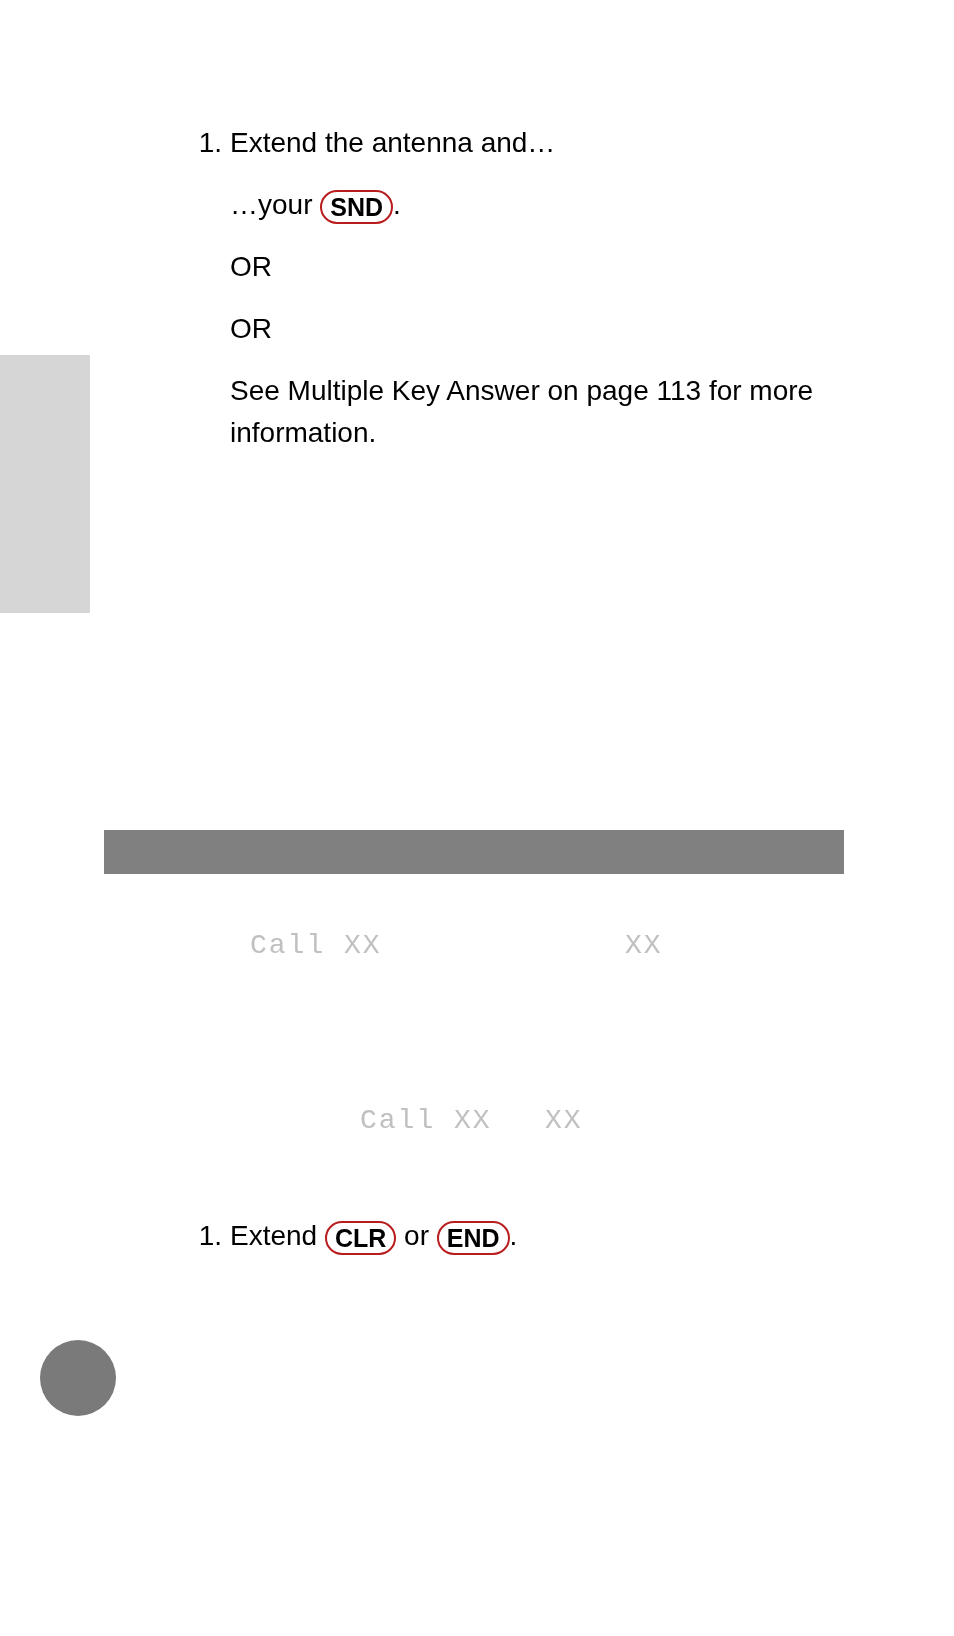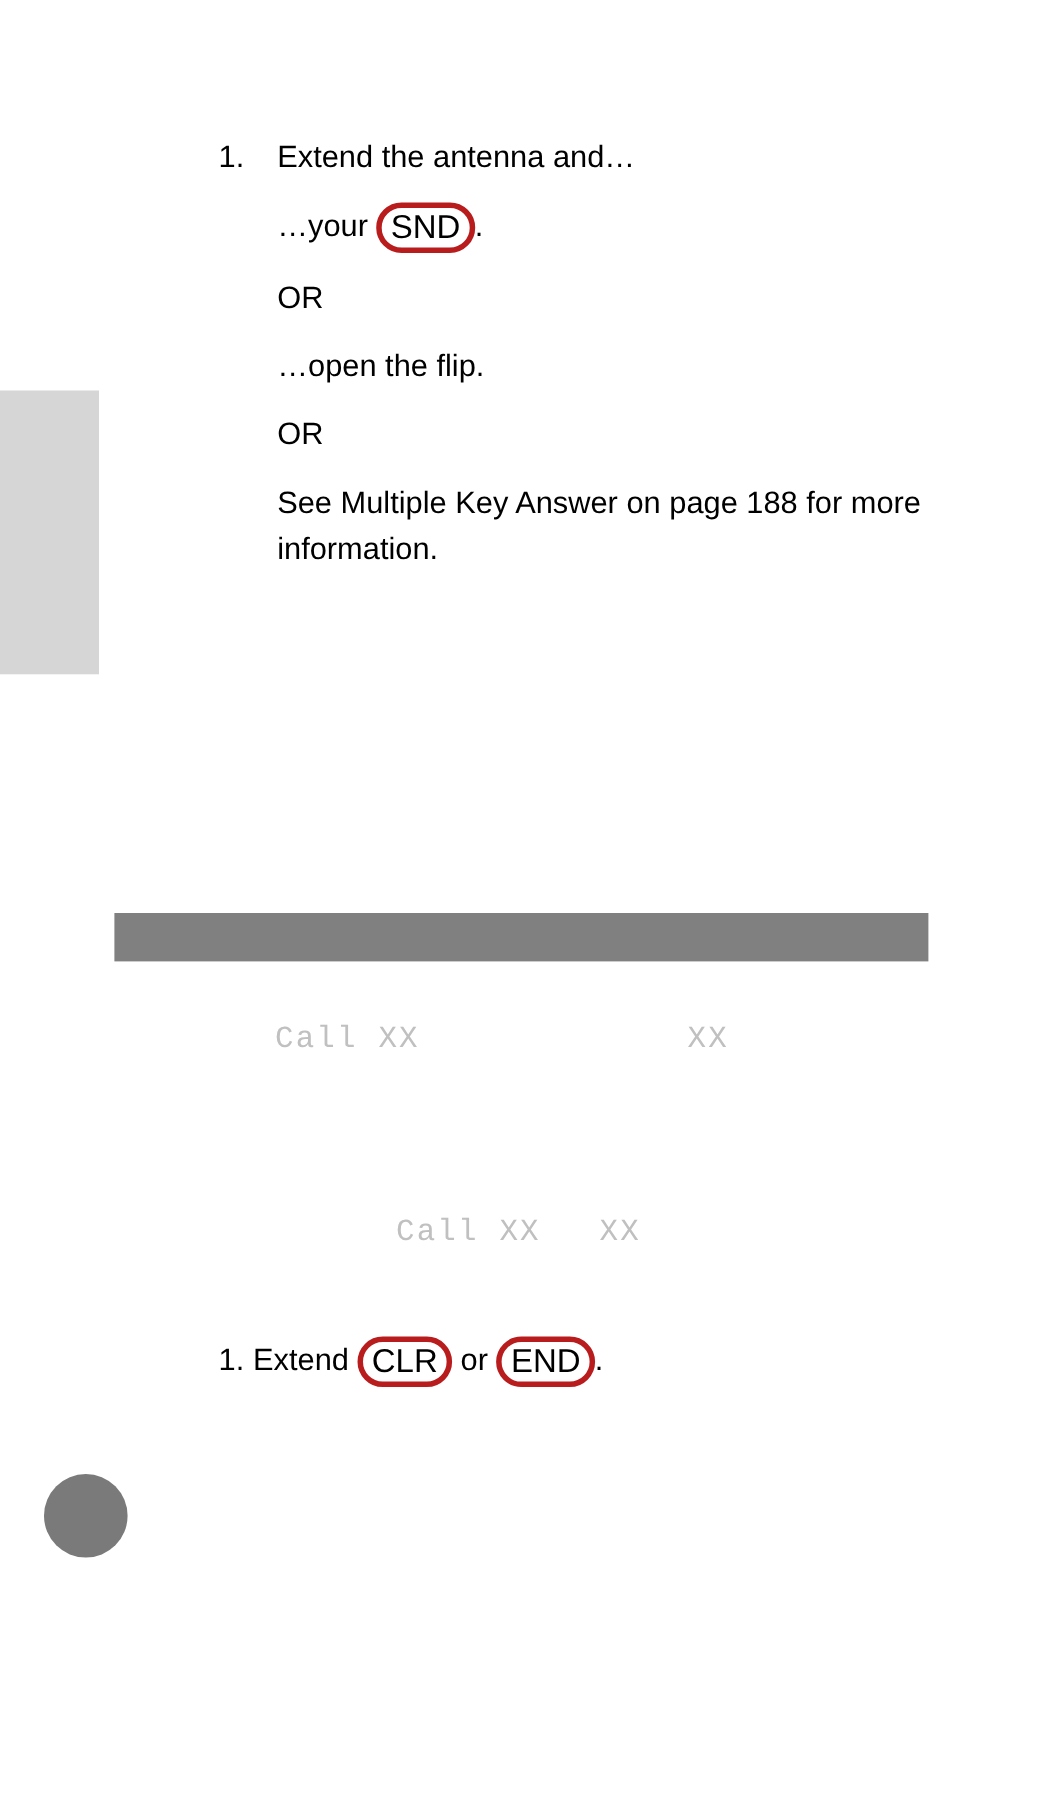--- a/index.html
+++ b/index.html
@@ -39,29 +39,28 @@
       font-size: 28px;
       line-height: 1.5;
     }
     .step-body {
       flex: 1;
       font-size: 28px;
       line-height: 1.5;
     }
     .step-line {
       margin-bottom: 20px;
-      margin-left: 22px;
     }
     .key-btn {
       display: inline-block;
-      border: 5px solid #b91c1c;
+      border: 2px solid #b91c1c;
       border-radius: 50px;
       padding: 0px 8px;
-      font-weight: normal;
-      font-size: 30px;
+      font-weight: bold;
+      font-size: 25px;
       line-height: 1.2;
       vertical-align: middle;
       font-family: Arial, sans-serif;
     }
     .section-bar {
       position: absolute;
       left: 104px;
       top: 830px;
       width: 740px;
       height: 44px;
@@ -126,23 +125,22 @@
 
 <div class="content">
   <div class="step">
     <div class="step-num">1.</div>
     <div class="step-body">
       <div class="step-line">Extend the antenna and…</div>
       <div class="step-line">
         <span>…your </span><span class="key-btn">SND</span><span>.</span>
       </div>
       <div class="step-line">OR</div>
-      <div class="step-line">…open the flip.</div>
       <div class="step-line">OR</div>
-      <div class="step-line">See Multiple Key Answer on page 188 for more information.</div>
+      <div class="step-line">See Multiple Key Answer on page 113 for more information.</div>
     </div>
   </div>
 </div>
 
 <div class="section-bar"></div>
 
 <div class="display-row1">Call XX</div>
 <div class="display-row1b">XX</div>
 <div class="display-row2">Call XX</div>
 <div class="display-row2b">XX</div>

